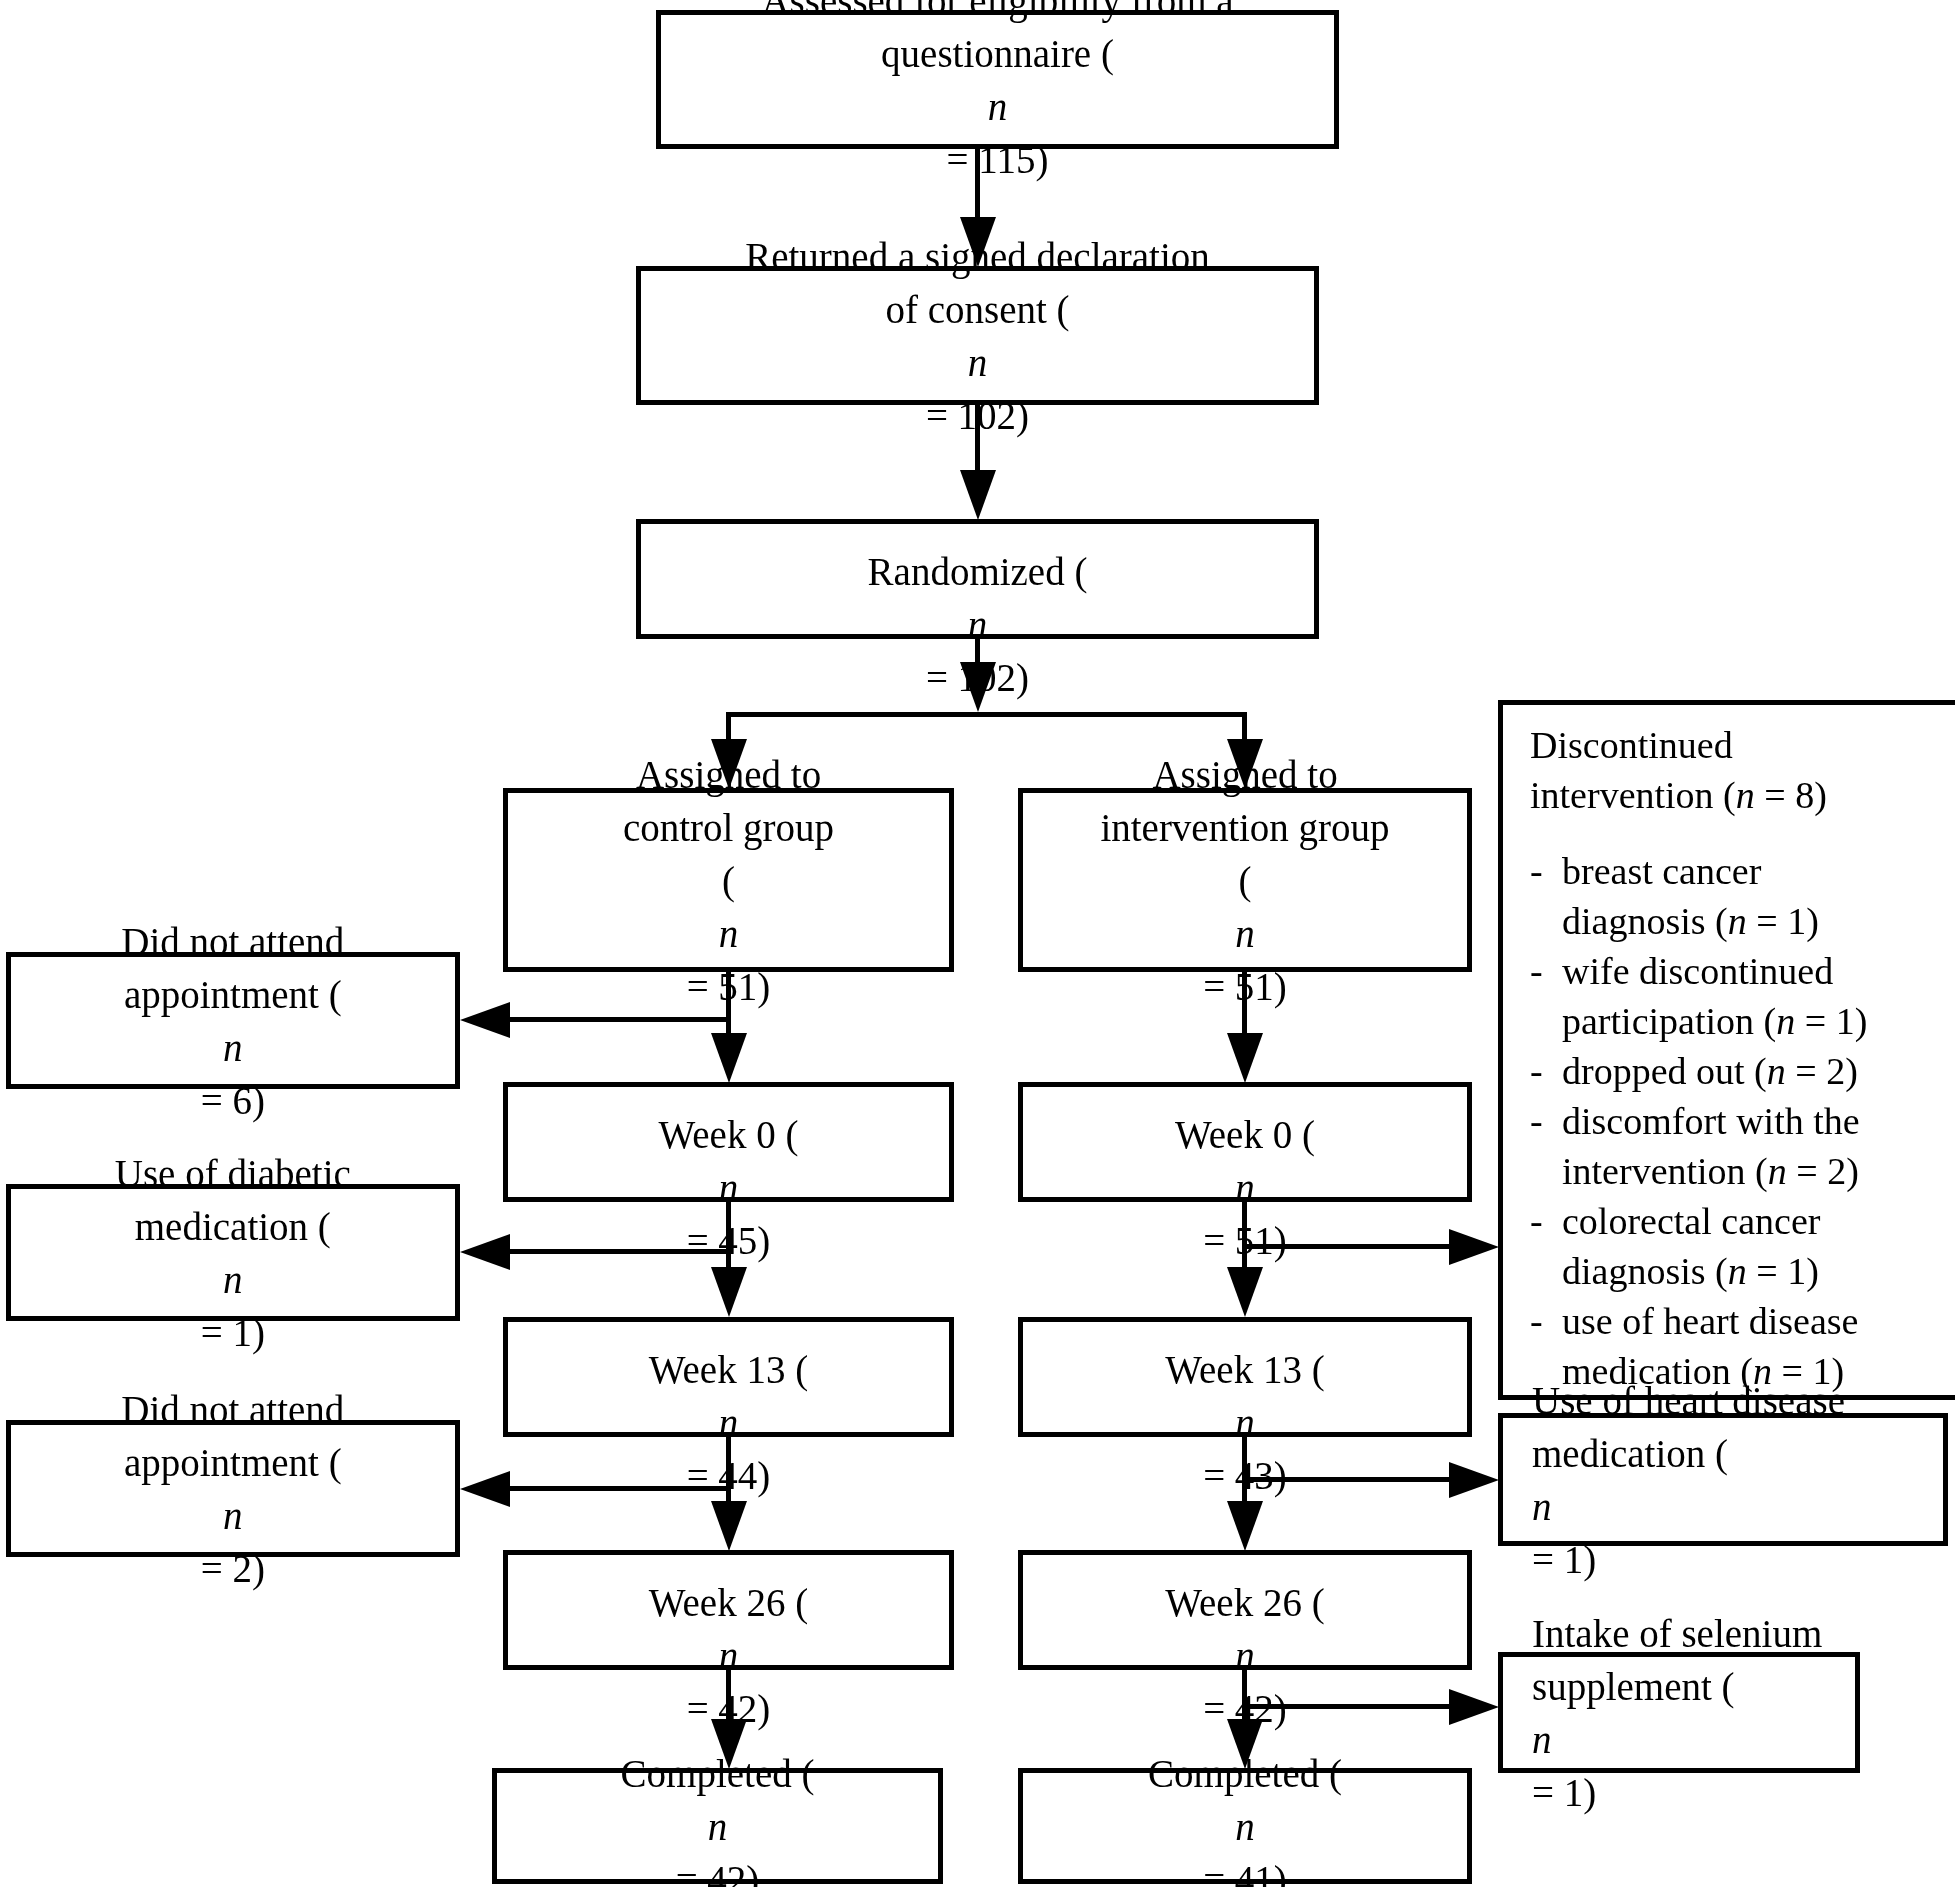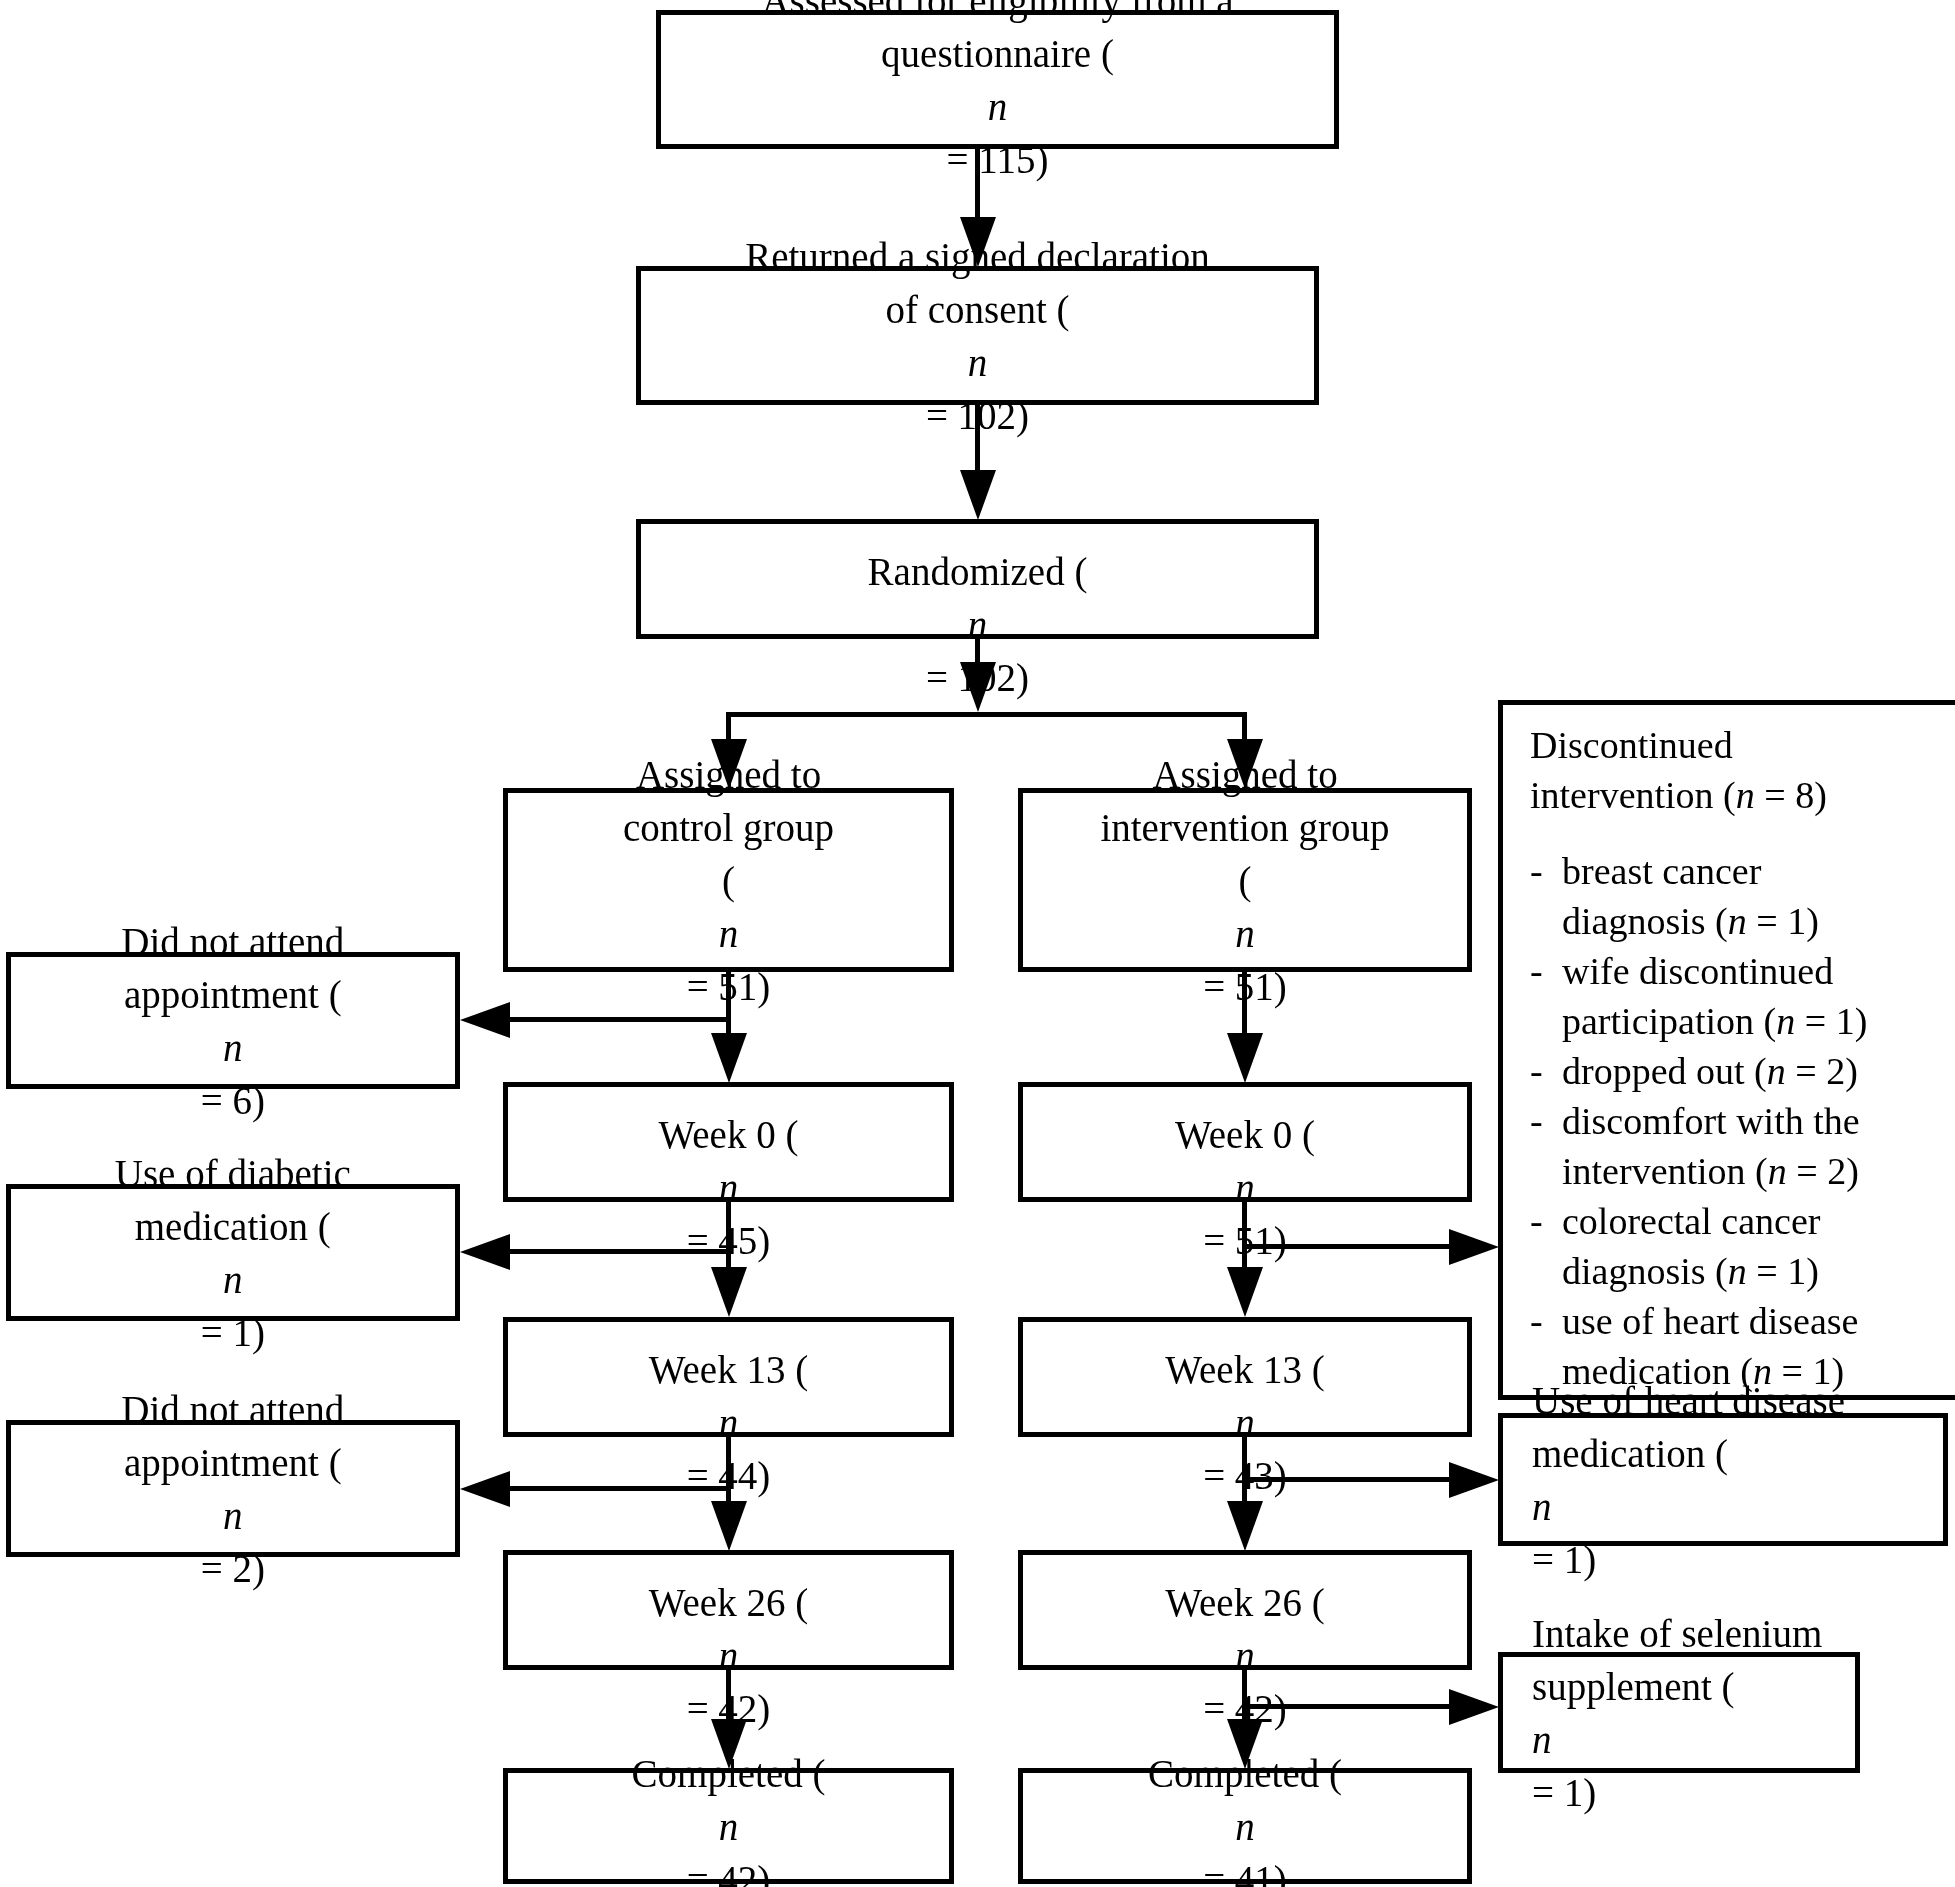--- a/index.html
+++ b/index.html
@@ -129,21 +129,21 @@
   <div class="box c2" style="left:503px; top:788px; width:451px; height:184px;">Assigned to
 control group
 (<i>n</i> = 51)</div>
 
   <div class="box t1" style="left:503px; top:1082px; width:451px; height:120px;">Week 0 (<i>n</i> = 45)</div>
 
   <div class="box t1" style="left:503px; top:1317px; width:451px; height:120px;">Week 13 (<i>n</i> = 44)</div>
 
   <div class="box t1" style="left:503px; top:1550px; width:451px; height:120px;">Week 26 (<i>n</i> = 42)</div>
 
-  <div class="box c1" style="left:503px; top:1768px; width:451px; height:116px;">Completed (<i>n</i> = 42)</div>
+  <div class="box c1" style="left:492px; top:1768px; width:451px; height:116px;">Completed (<i>n</i> = 42)</div>
 
   <div class="box c2" style="left:1018px; top:788px; width:454px; height:184px;">Assigned to
 intervention group
 (<i>n</i> = 51)</div>
 
   <div class="box t1" style="left:1018px; top:1082px; width:454px; height:120px;">Week 0 (<i>n</i> = 51)</div>
 
   <div class="box t1" style="left:1018px; top:1317px; width:454px; height:120px;">Week 13 (<i>n</i> = 43)</div>
 
   <div class="box t1" style="left:1018px; top:1550px; width:454px; height:120px;">Week 26 (<i>n</i> = 42)</div>

